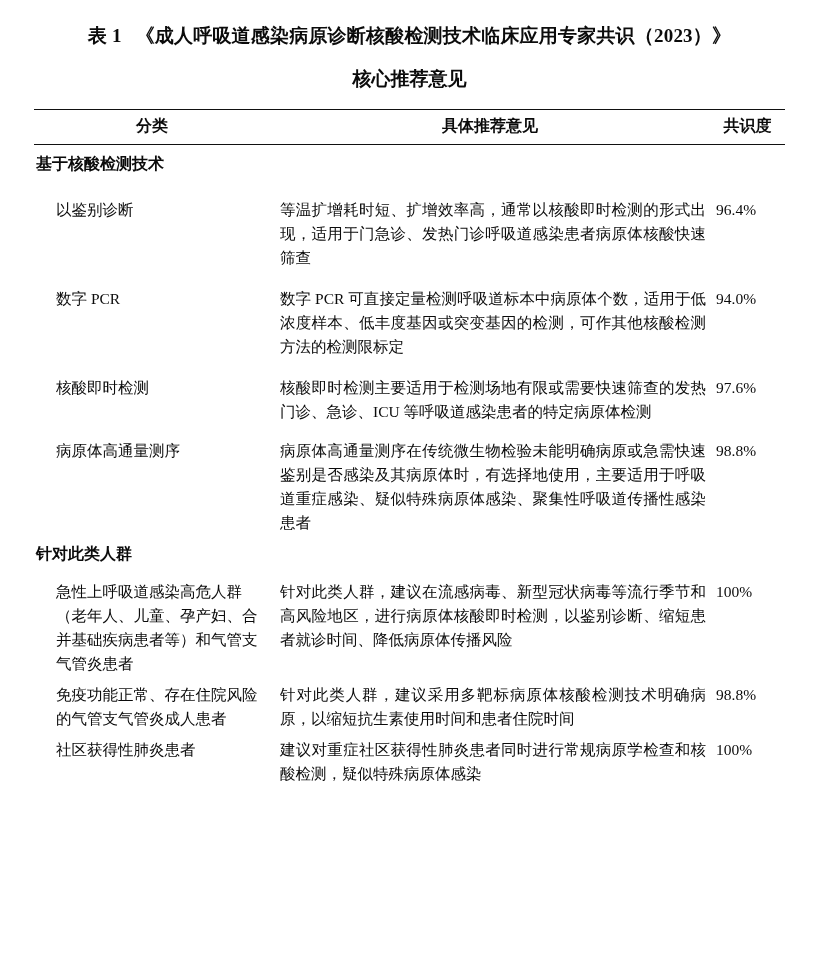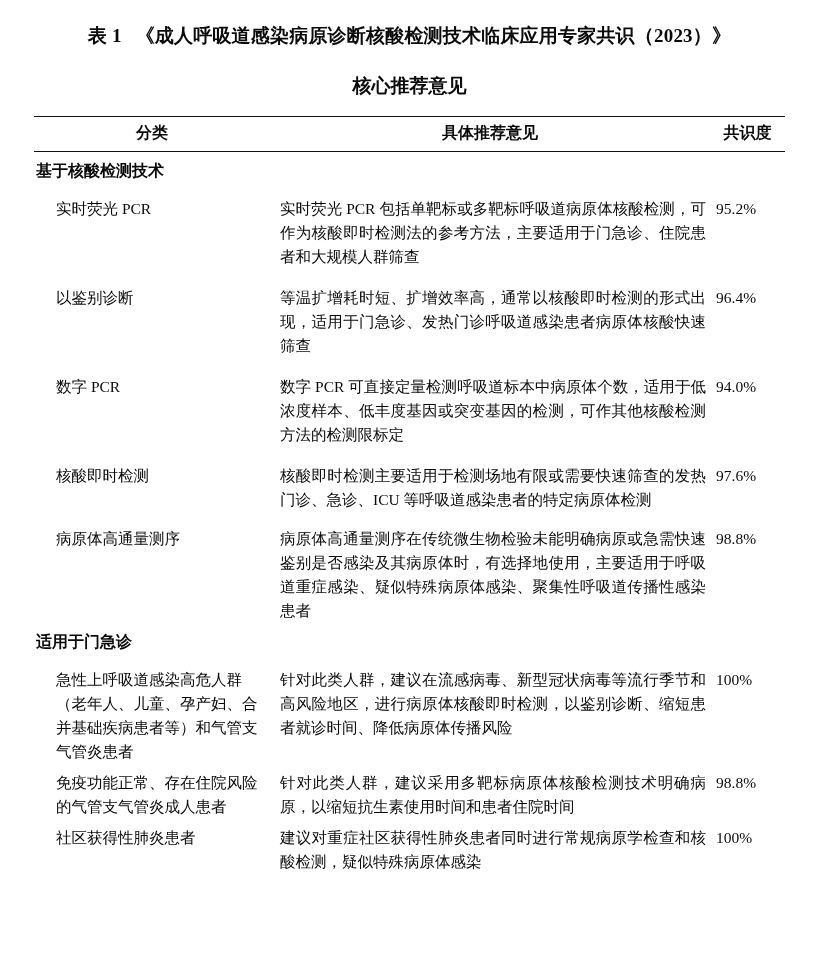--- a/index.html
+++ b/index.html
@@ -29,21 +29,21 @@
     white-space: nowrap;
   }
   .title-line1 .tbl-num {
     margin-right: 14px;
   }
   .title-line2 {
     font-size: 19px;
     font-weight: bold;
     text-align: center;
     line-height: 1.5;
-    margin-top: 21px;
+    margin-top: 14px;
   }
   table.main {
     width: 100%;
     border-collapse: collapse;
     margin-top: 16px;
     font-size: 15.5px;
   }
   table.main th {
     font-weight: bold;
     font-size: 16px;
@@ -113,25 +113,20 @@
         <th class="h1">分类</th>
         <th class="h2">具体推荐意见</th>
         <th class="h3">共识度</th>
       </tr>
     </thead>
     <tbody>
       <tr class="section">
         <td colspan="3">基于核酸检测技术</td>
       </tr>
 
-      <tr class="row">
-        <td class="cat">实时荧光 PCR</td>
-        <td class="rec">实时荧光 PCR 包括单靶标或多靶标呼吸道病原体核酸检测，可作为核酸即时检测法的参考方法，主要适用于门急诊、住院患者和大规模人群筛查</td>
-        <td class="cons">95.2%</td>
-      </tr>
       <tr class="spacer">
           <td colspan="3"></td>
         </tr>
 
       <tr class="row">
         <td class="cat">以鉴别诊断</td>
         <td class="rec">等温扩增耗时短、扩增效率高，通常以核酸即时检测的形式出现，适用于门急诊、发热门诊呼吸道感染患者病原体核酸快速筛查</td>
         <td class="cons">96.4%</td>
       </tr>
       <tr class="spacer">
@@ -156,21 +151,21 @@
           <td colspan="3"></td>
         </tr>
 
       <tr class="row tight">
         <td class="cat">病原体高通量测序</td>
         <td class="rec">病原体高通量测序在传统微生物检验未能明确病原或急需快速鉴别是否感染及其病原体时，有选择地使用，主要适用于呼吸道重症感染、疑似特殊病原体感染、聚集性呼吸道传播性感染患者</td>
         <td class="cons">98.8%</td>
       </tr>
 
       <tr class="section">
-        <td colspan="3">适用于门急诊</td>
+        <td colspan="3">针对此类人群</td>
       </tr>
 
       <tr class="row">
         <td class="cat">急性上呼吸道感染高危人群（老年人、儿童、孕产妇、合并基础疾病患者等）和气管支气管炎患者</td>
         <td class="rec">针对此类人群，建议在流感病毒、新型冠状病毒等流行季节和高风险地区，进行病原体核酸即时检测，以鉴别诊断、缩短患者就诊时间、降低病原体传播风险</td>
         <td class="cons">100%</td>
       </tr>
 
       <tr class="row tight">
         <td class="cat">免疫功能正常、存在住院风险的气管支气管炎成人患者</td>

